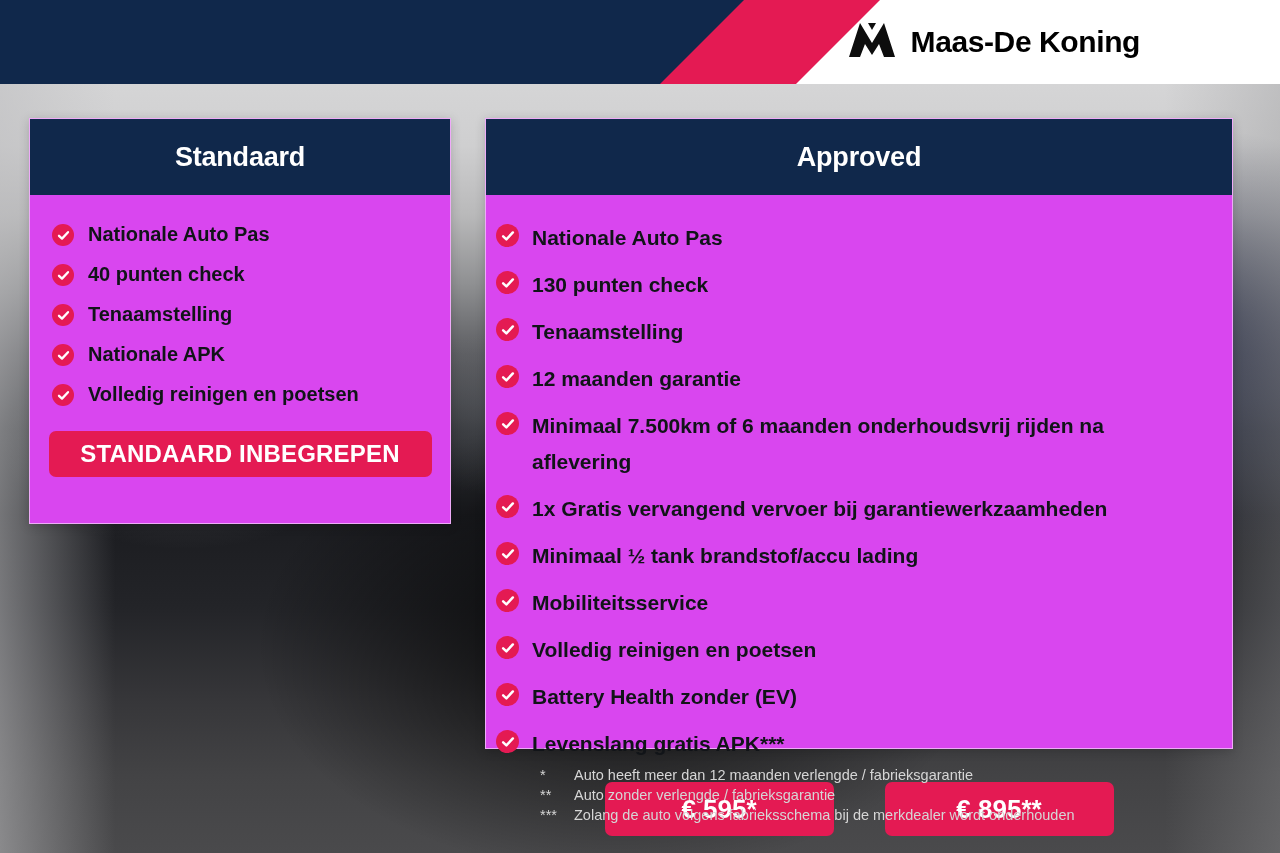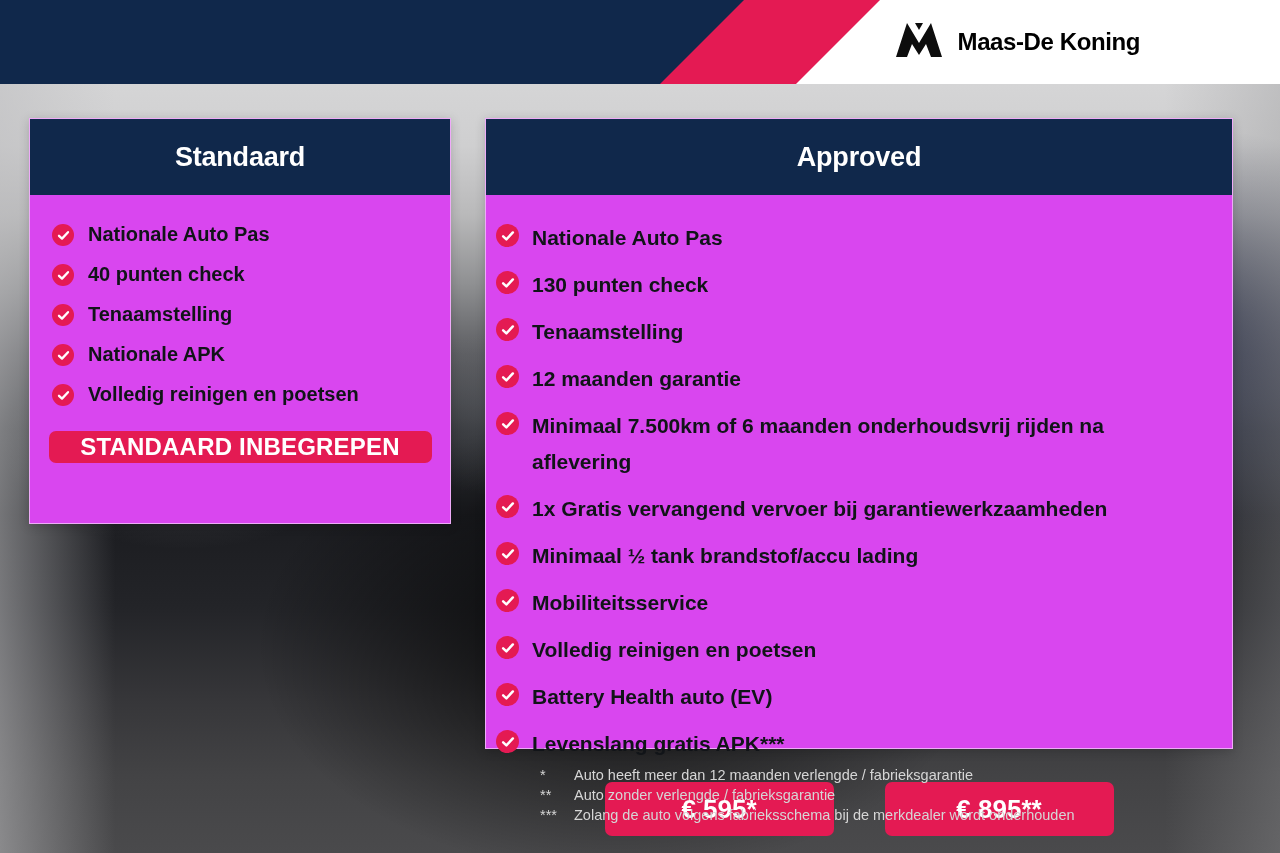--- a/index.html
+++ b/index.html
@@ -59,21 +59,21 @@
     display:flex; align-items:center;
     color:#ffffff; font-size:33px; font-weight:bold;
     letter-spacing:-.2px;
   }
   #brand {
     position:absolute; right:140px; top:0; height:84px;
     display:flex; align-items:center; gap:13px;
   }
   #brand-mark { display:block; }
   #brand-name {
-    color:#000000; font-size:24px; font-weight:bold; letter-spacing:-.4px;
+    color:#000000; font-size:30px; font-weight:bold; letter-spacing:-.4px;
   }
 
   
   .card {
     position:absolute;
     background:#d946ef;
     border:1px solid rgba(255,255,255,.55);
     box-shadow:0 2px 10px rgba(0,0,0,.18);
   }
   .card-head {
@@ -119,21 +119,21 @@
 
   
   .pill {
     background:#e41a53; color:#ffffff;
     border:none; border-radius:7px;
     font-weight:bold; text-align:center;
     display:flex; align-items:center; justify-content:center;
     cursor:pointer;
   }
   #btn-standaard {
-    margin:23px auto 0; width:383px; height:32px;
+    margin:23px auto 0; width:383px; height:46px;
     font-size:24px; letter-spacing:.2px;
   }
   #price-row {
     display:flex; justify-content:center; gap:51px;
     margin-top:20px;
   }
   #price-row .pill { width:229px; height:54px; font-size:26px; }
 
   
   #footnotes {
@@ -297,21 +297,21 @@
               </svg>
           </span>
           <span class="feat-text">Volledig reinigen en poetsen</span>
         </li>
         <li>
           <span class="check">
             <svg width="14" height="14" viewBox="0 0 13 13">
                 <path d="M2 6.8 L5 9.6 L11 3.2" stroke="#fff" stroke-width="2.3" fill="none" stroke-linecap="round" stroke-linejoin="round"></path>
               </svg>
           </span>
-          <span class="feat-text">Battery Health auto (EV)</span>
+          <span class="feat-text">Battery Health zonder (EV)</span>
         </li>
         <li>
           <span class="check">
             <svg width="14" height="14" viewBox="0 0 13 13">
                 <path d="M2 6.8 L5 9.6 L11 3.2" stroke="#fff" stroke-width="2.3" fill="none" stroke-linecap="round" stroke-linejoin="round"></path>
               </svg>
           </span>
           <span class="feat-text">Levenslang gratis APK***</span>
         </li>
       </ul>

